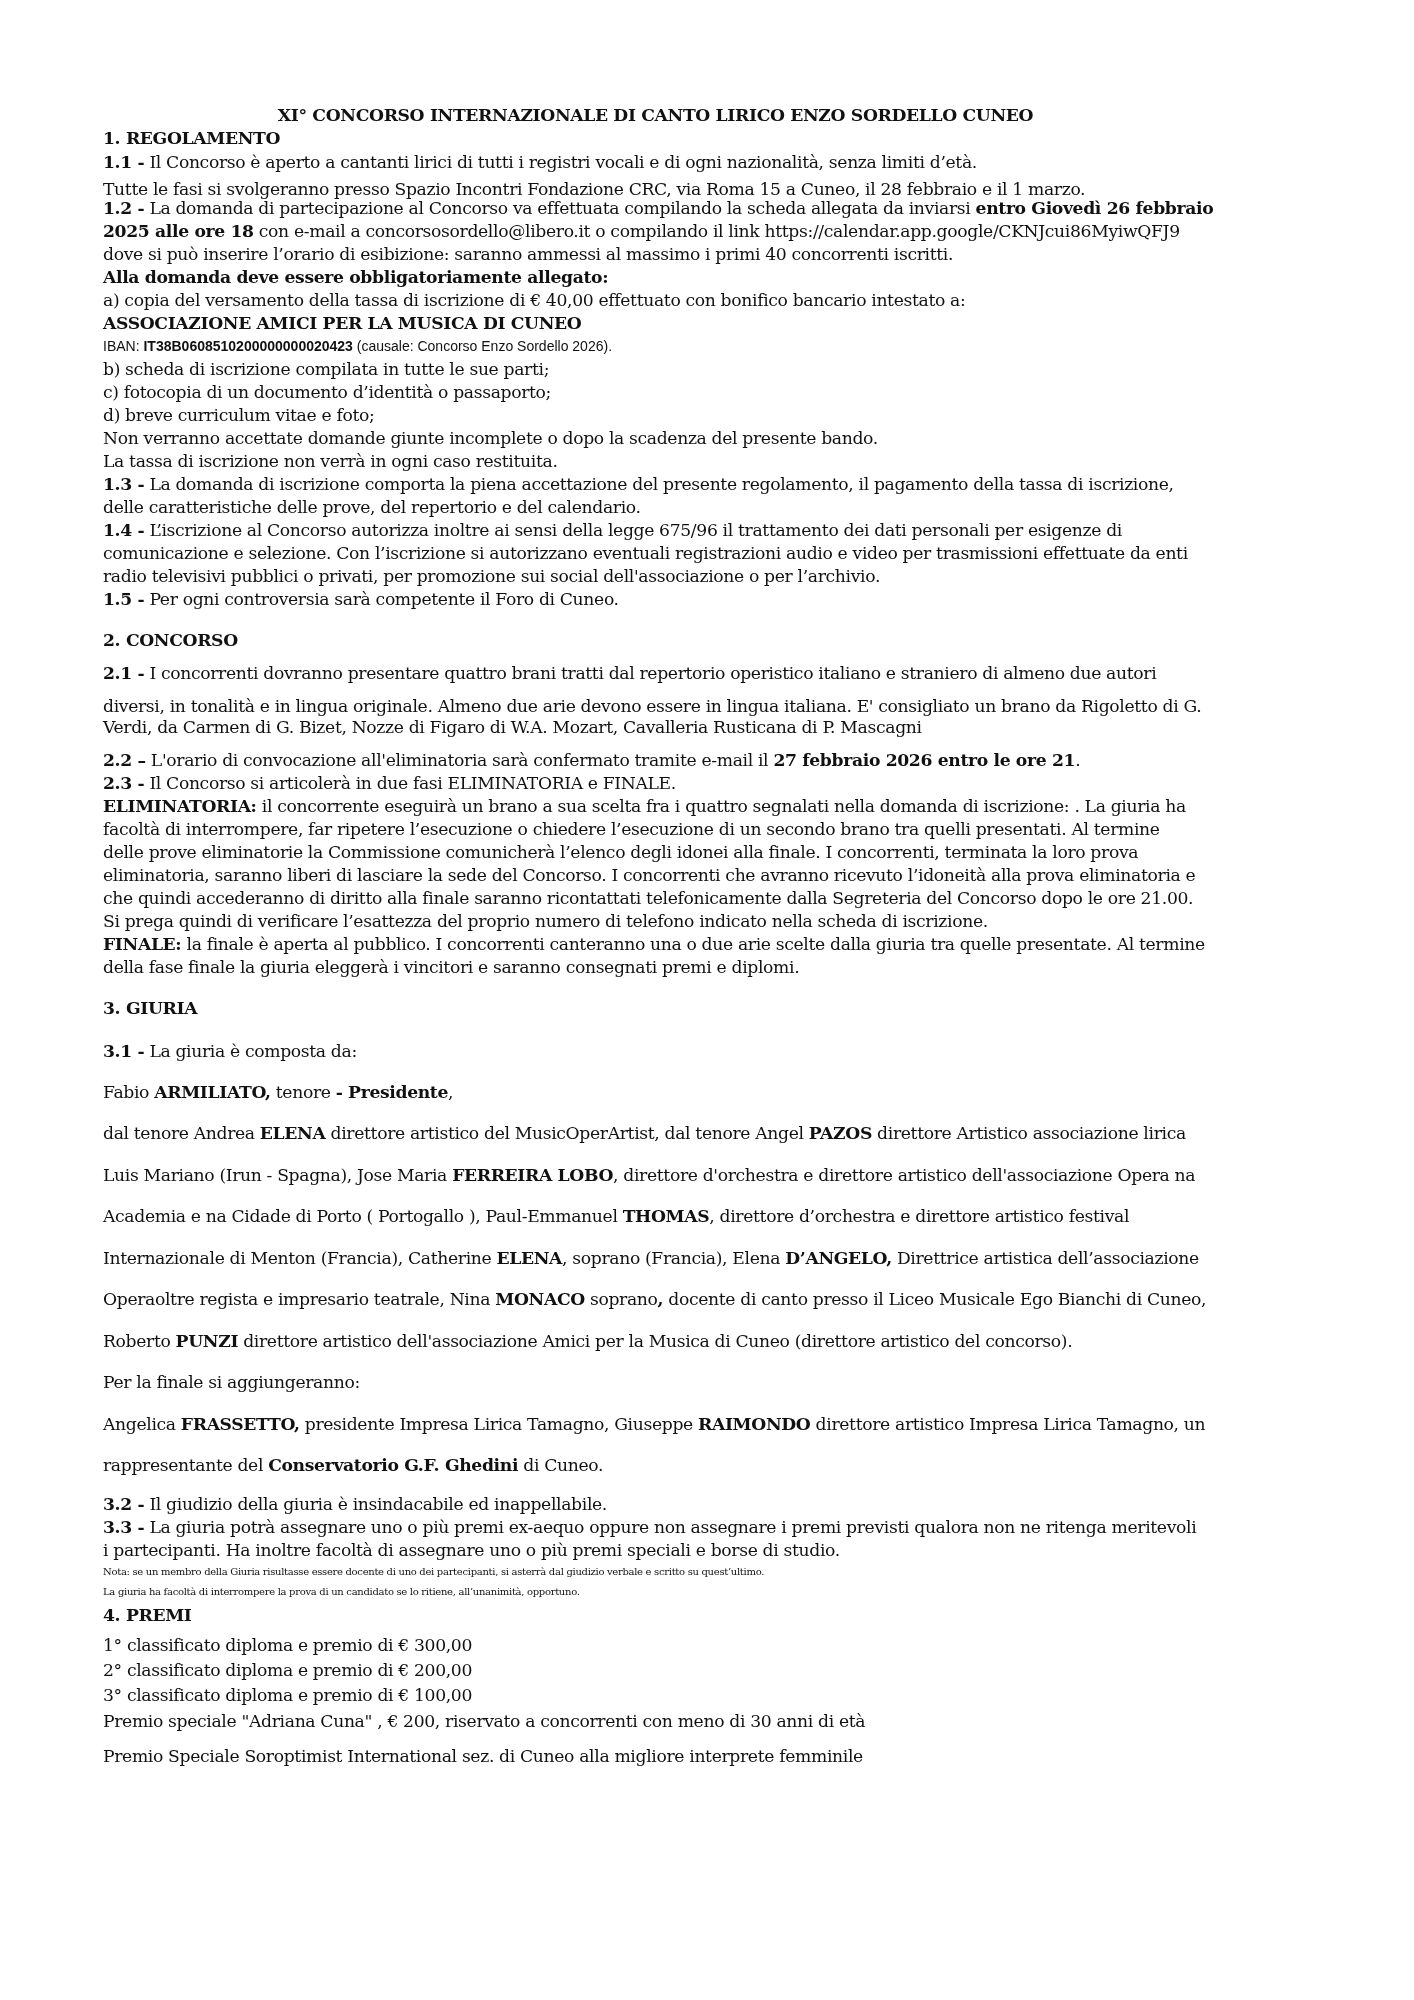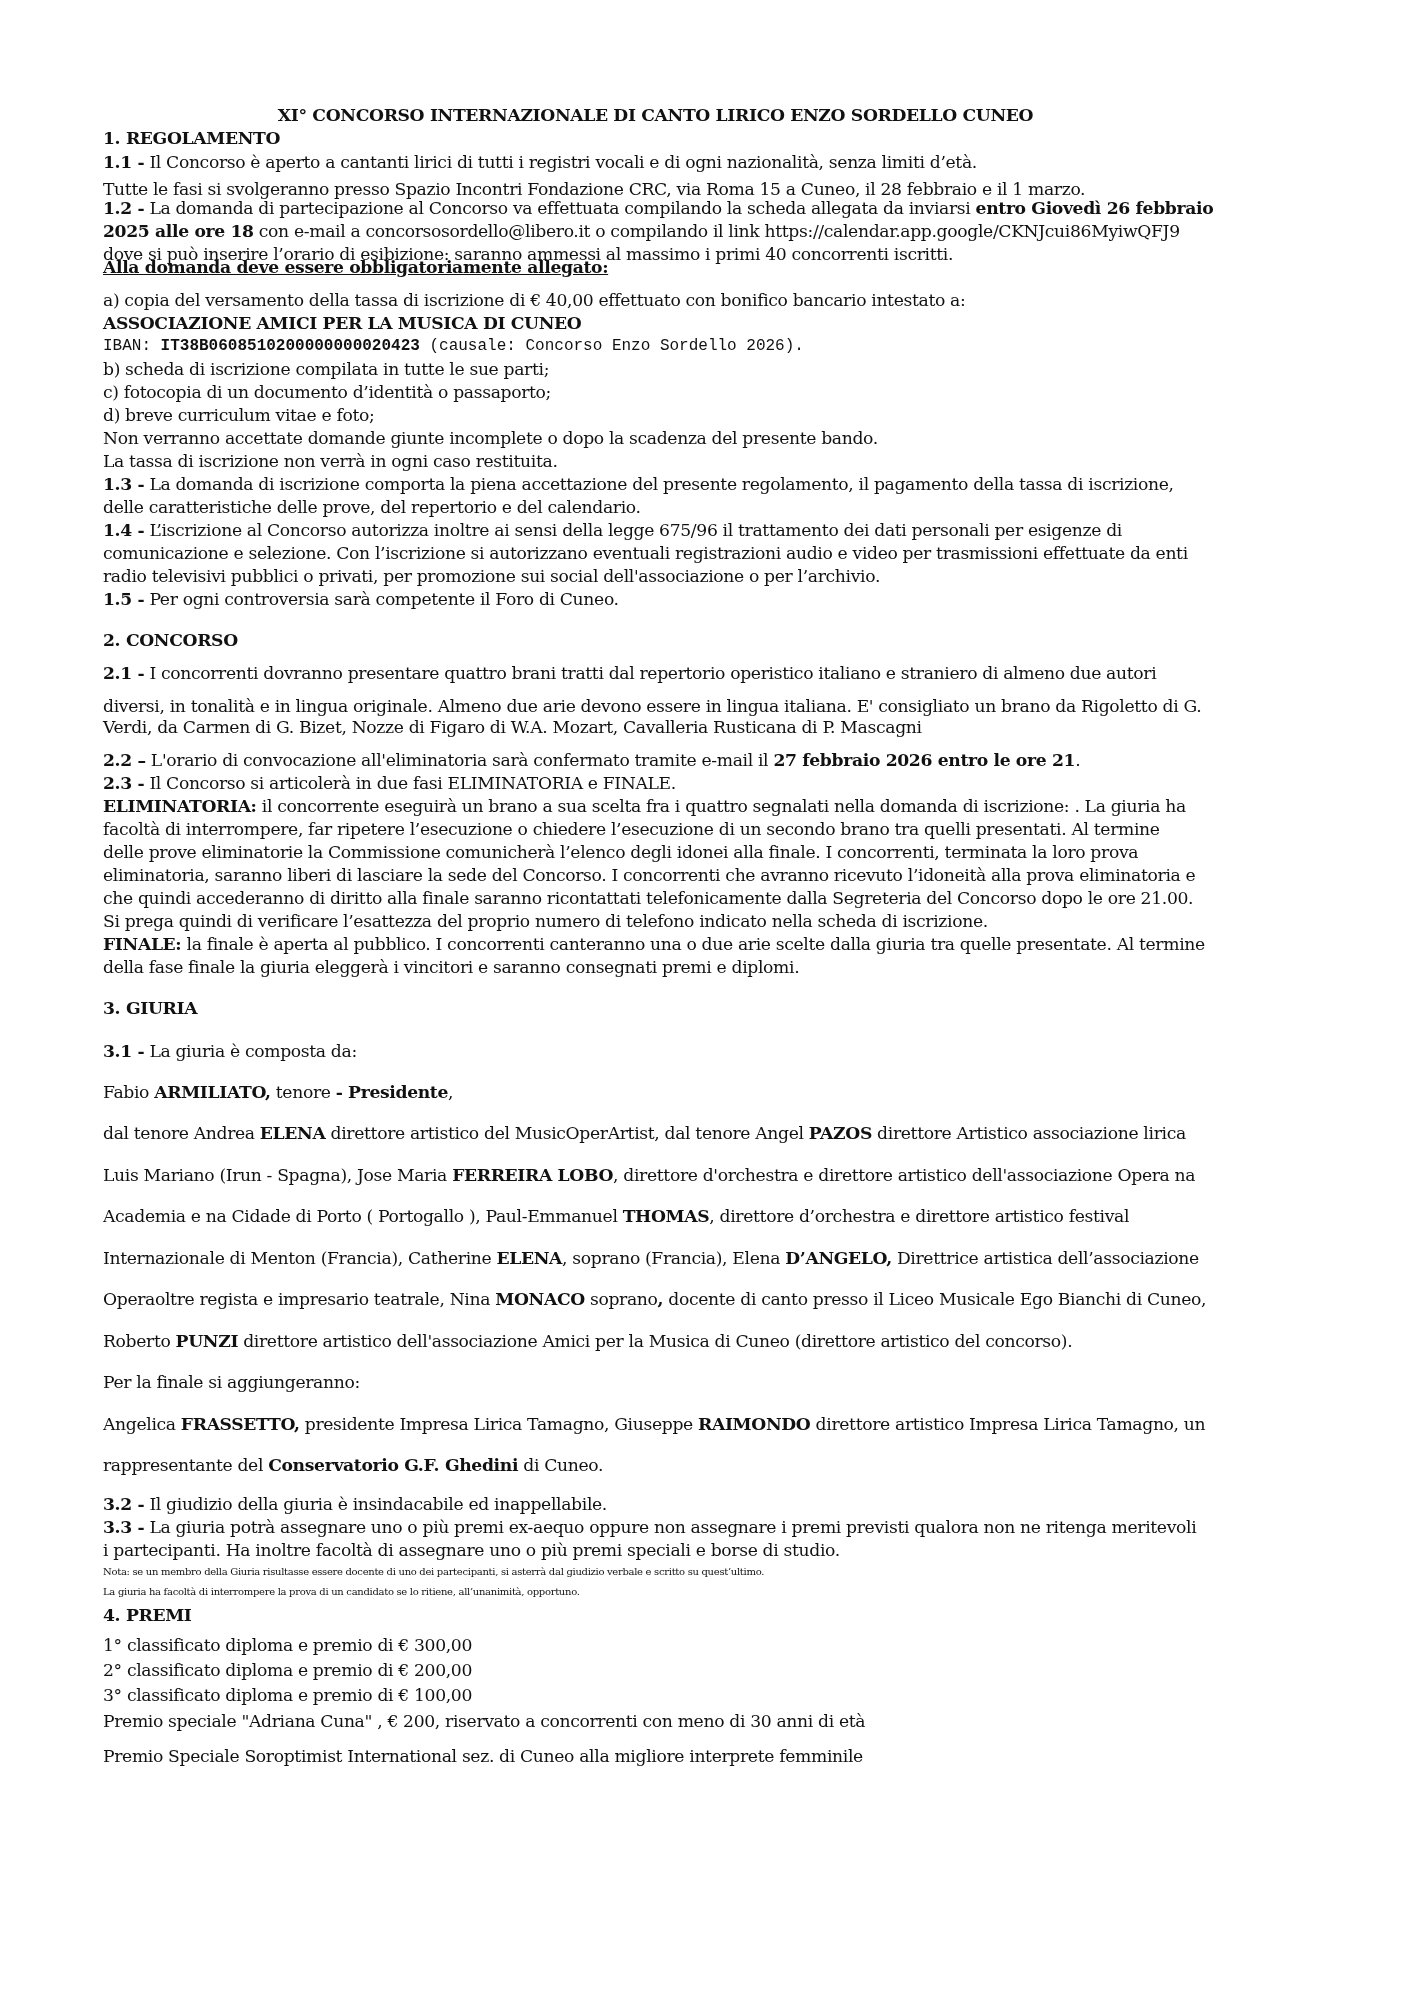--- a/index.html
+++ b/index.html
@@ -9,40 +9,40 @@
       color: #111111;
     }
     .page {
       position: absolute; left: 103px; top: 104px; width: 1240px;
       font-size: 17.2px; letter-spacing: -0.35px;
     }
     .ln { position: absolute; left: 0; white-space: nowrap; line-height: 22px; }
     .b { font-weight: bold; }
     .title { font-weight: bold; width: 1105px; text-align: center; }
     .small { font-size: 10px; letter-spacing: -0.3px; }
-    .iban { font-family: Liberation Mono, monospace; font-size: 16px; letter-spacing: 0; }
+    .iban { font-family: Liberation Sans, sans-serif; font-size: 14px; letter-spacing: 0; }
     .iban b { font-weight: bold; }
   </style>
 </head>
 <body>
 
 <div class="page">
 
   <div class="ln title" style="top:0;left:0;">XI° CONCORSO INTERNAZIONALE DI CANTO LIRICO ENZO SORDELLO CUNEO</div>
 
   <div class="ln b" style="top:23px;">1. REGOLAMENTO</div>
 
   <div class="ln" style="top:47px;"><span class="b">1.1 -</span><span> Il Concorso è aperto a cantanti lirici di tutti i registri vocali e di ogni nazionalità, senza limiti d’età.</span></div>
   <div class="ln" style="top:74px;">Tutte le fasi si svolgeranno presso Spazio Incontri Fondazione CRC, via Roma 15 a Cuneo, il 28 febbraio e il 1 marzo.</div>
 
   <div class="ln" style="top:93px;"><span class="b">1.2 -</span><span> La domanda di partecipazione al Concorso va effettuata compilando la scheda allegata da inviarsi </span><span class="b">entro Giovedì 26 febbraio</span></div>
   <div class="ln" style="top:116px;"><span class="b">2025 alle ore 18</span><span> con e-mail a concorsosordello@libero.it o compilando il link  https://calendar.app.google/CKNJcui86MyiwQFJ9</span></div>
   <div class="ln" style="top:139px;">dove si può inserire l’orario di esibizione: saranno ammessi al massimo i primi 40 concorrenti iscritti.</div>
 
-  <div class="ln b" style="top:152px;text-decoration:underline;">Alla domanda deve essere obbligatoriamente allegato:</div>
+  <div class="ln b" style="top:162px;">Alla domanda deve essere obbligatoriamente allegato:</div>
   <div class="ln" style="top:185px;">a) copia del versamento della tassa di iscrizione di € 40,00 effettuato con bonifico bancario intestato a:</div>
   <div class="ln b" style="top:208px;">ASSOCIAZIONE AMICI PER LA MUSICA DI CUNEO</div>
   <div class="ln iban" style="top:231px;"><span>IBAN: </span><b>IT38B0608510200000000020423</b><span> (causale: Concorso Enzo Sordello 2026).</span></div>
   <div class="ln" style="top:254px;">b) scheda di iscrizione compilata in tutte le sue parti;</div>
   <div class="ln" style="top:277px;">c) fotocopia di un documento d’identità o passaporto;</div>
   <div class="ln" style="top:300px;">d) breve curriculum vitae e foto;</div>
   <div class="ln" style="top:323px;">Non verranno accettate domande giunte incomplete o dopo la scadenza del presente bando.</div>
   <div class="ln" style="top:346px;">La tassa di iscrizione non verrà in ogni caso restituita.</div>
 
   <div class="ln" style="top:369px;"><span class="b">1.3 -</span><span> La domanda di iscrizione comporta la piena accettazione del presente regolamento, il pagamento della tassa di iscrizione,</span></div>

